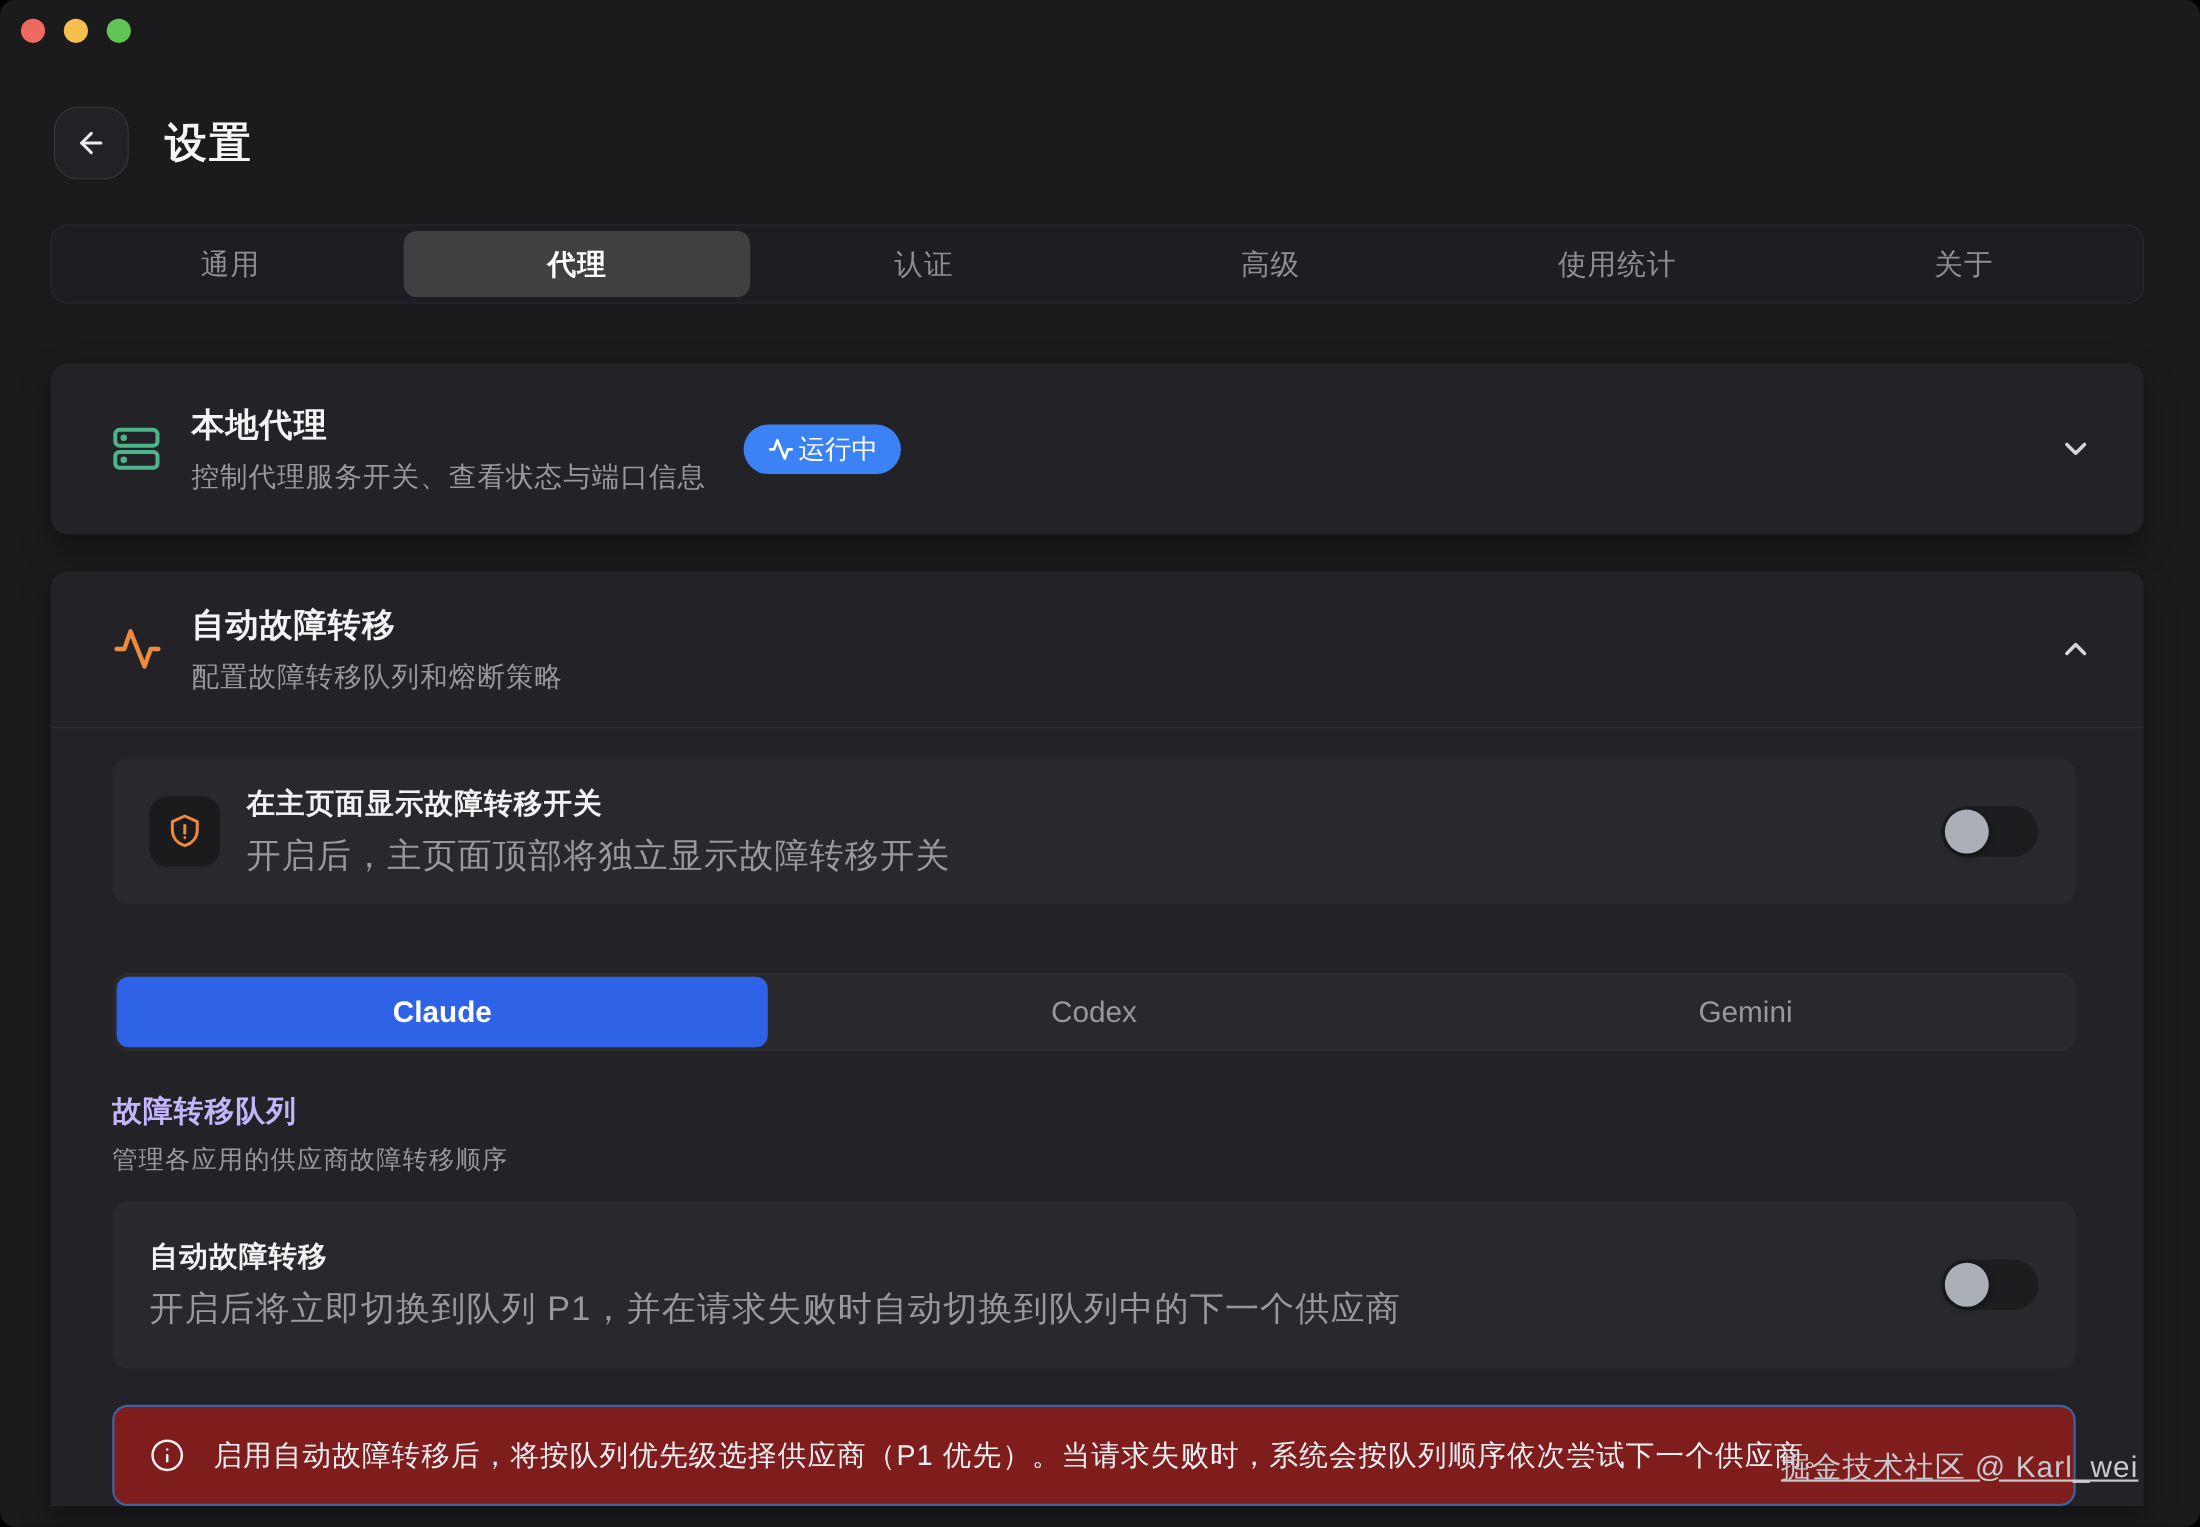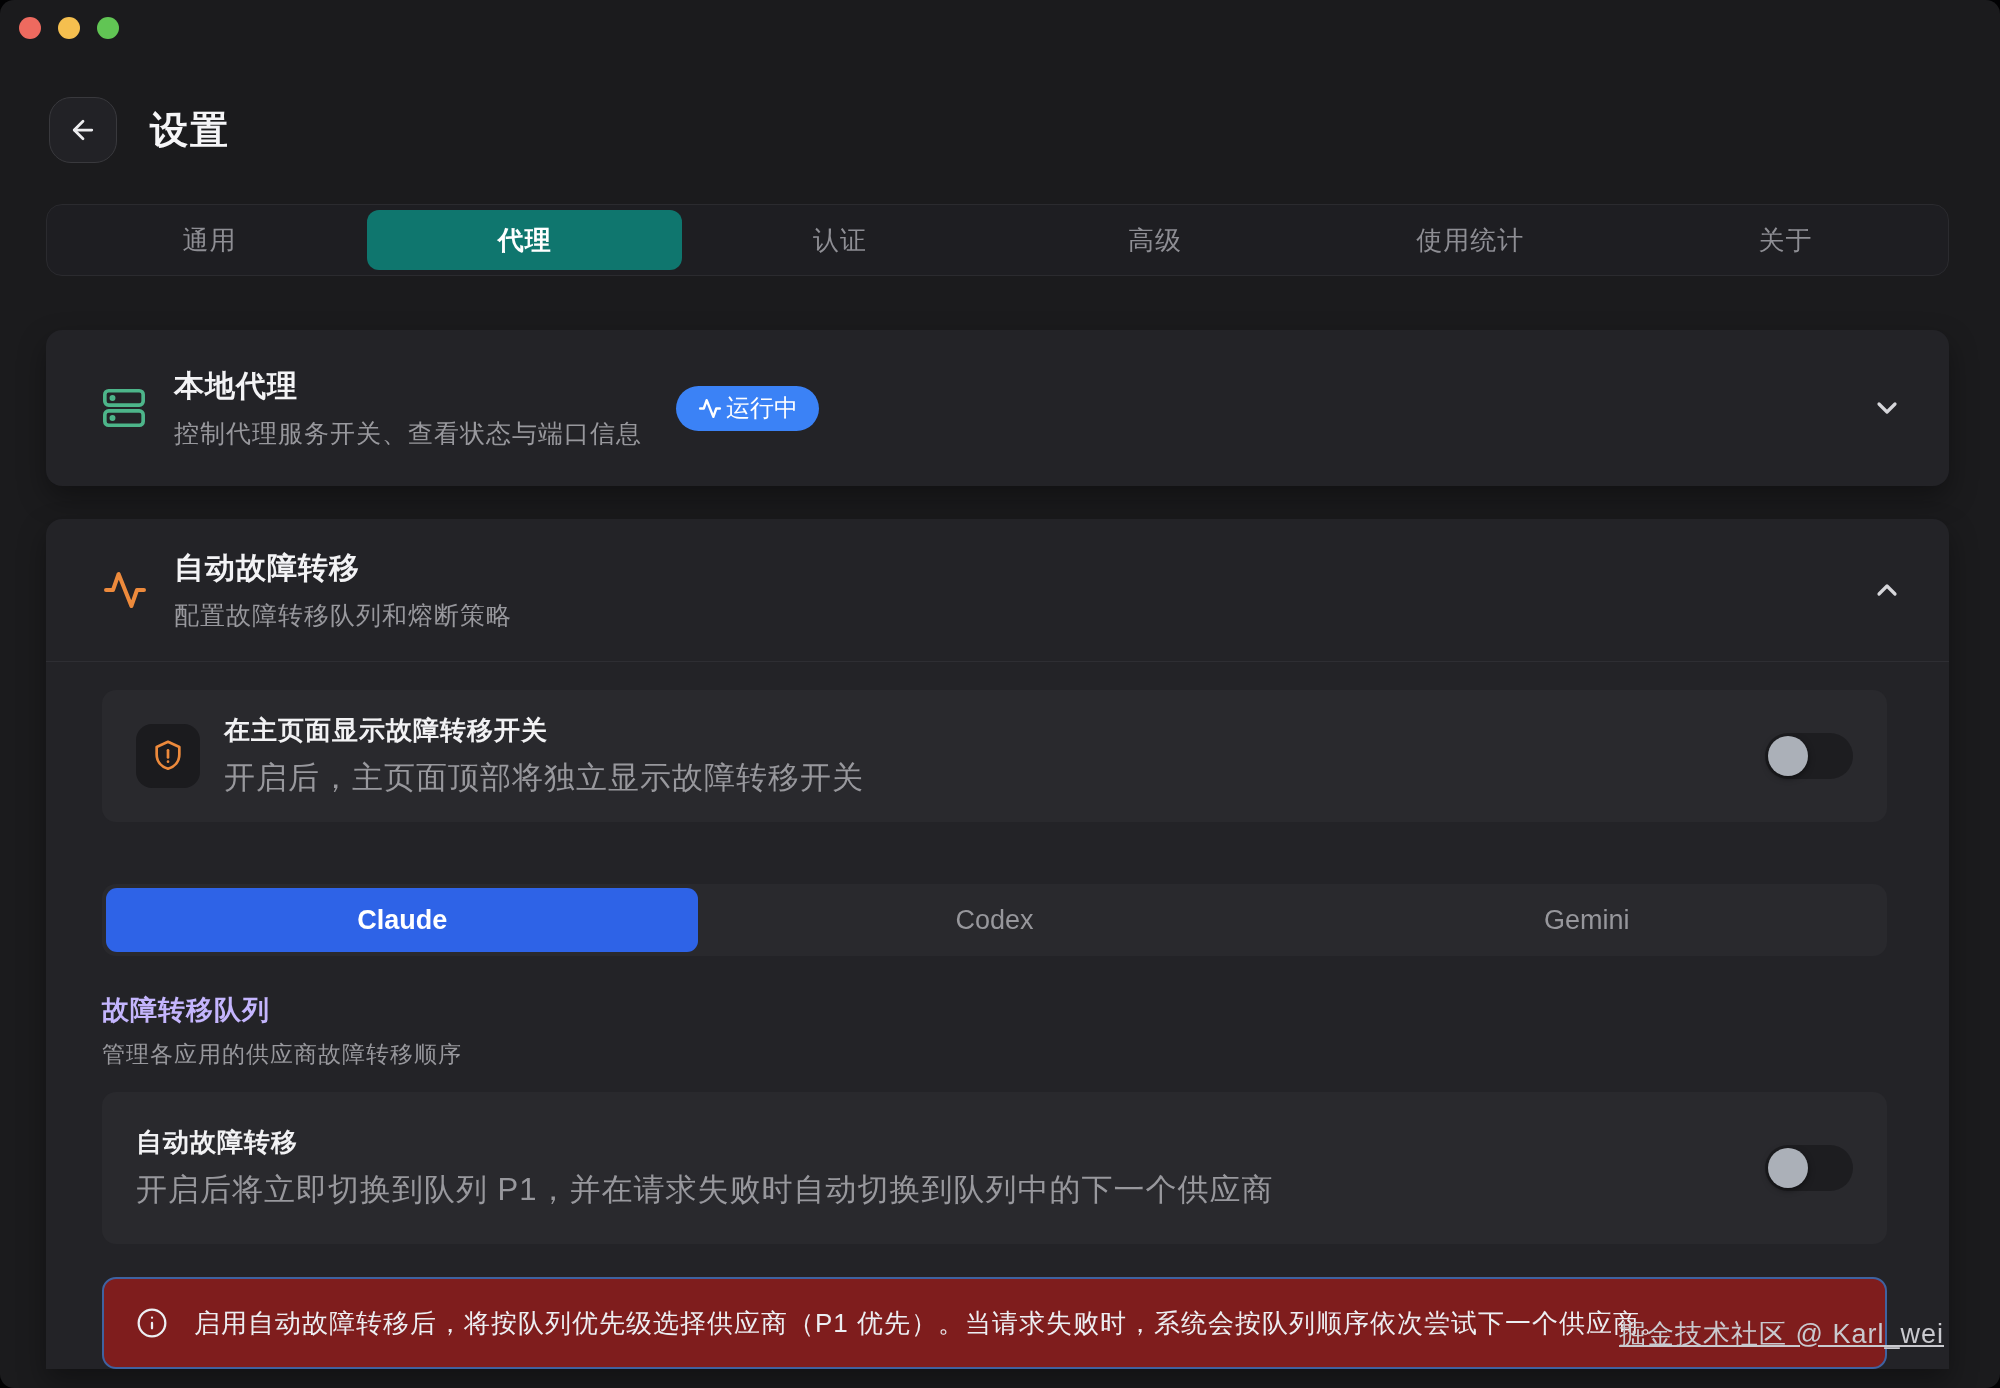--- a/index.html
+++ b/index.html
@@ -15,21 +15,21 @@
   .back-btn { width:68px; height:66px; border-radius:22px; background:#222226; border:1px solid #39393d;
               display:flex; align-items:center; justify-content:center; cursor:pointer; }
   .back-btn svg { stroke:#ececee; }
   .page-title { font-size:38px; font-weight:700; color:#f5f5f7; letter-spacing:2px; }
 
   
   .tabbar { margin:41px 51px 0 46px; height:72px; background:#1e1e22; border:1px solid #2b2b2f;
             border-radius:16px; display:flex; padding:5px; }
   .tab { flex:1; display:flex; align-items:center; justify-content:center; font-size:26px;
          color:#8e8e94; border-radius:12px; cursor:pointer; letter-spacing:1px; }
-  .tab.active { background:#0f766e; color:#ffffff; font-weight:600; }
+  .tab.active { background:#404040; color:#ffffff; font-weight:600; }
 
   
   .card { margin:0 51px 0 46px; background:#232327; border-radius:16px; box-shadow:0 12px 28px rgba(0,0,0,0.35); }
 
   
   .card1 { margin-top:54px; height:156px; display:flex; align-items:center; padding:0 46px 0 54px; }
   .icon-col { flex:0 0 auto; display:flex; align-items:center; justify-content:center; }
   .card-texts { margin-left:26px; }
   .card-title { font-size:30px; font-weight:700; color:#f3f3f5; letter-spacing:1px; }
   .card-sub { font-size:25px; color:#98989d; margin-top:10px; letter-spacing:1px; }

